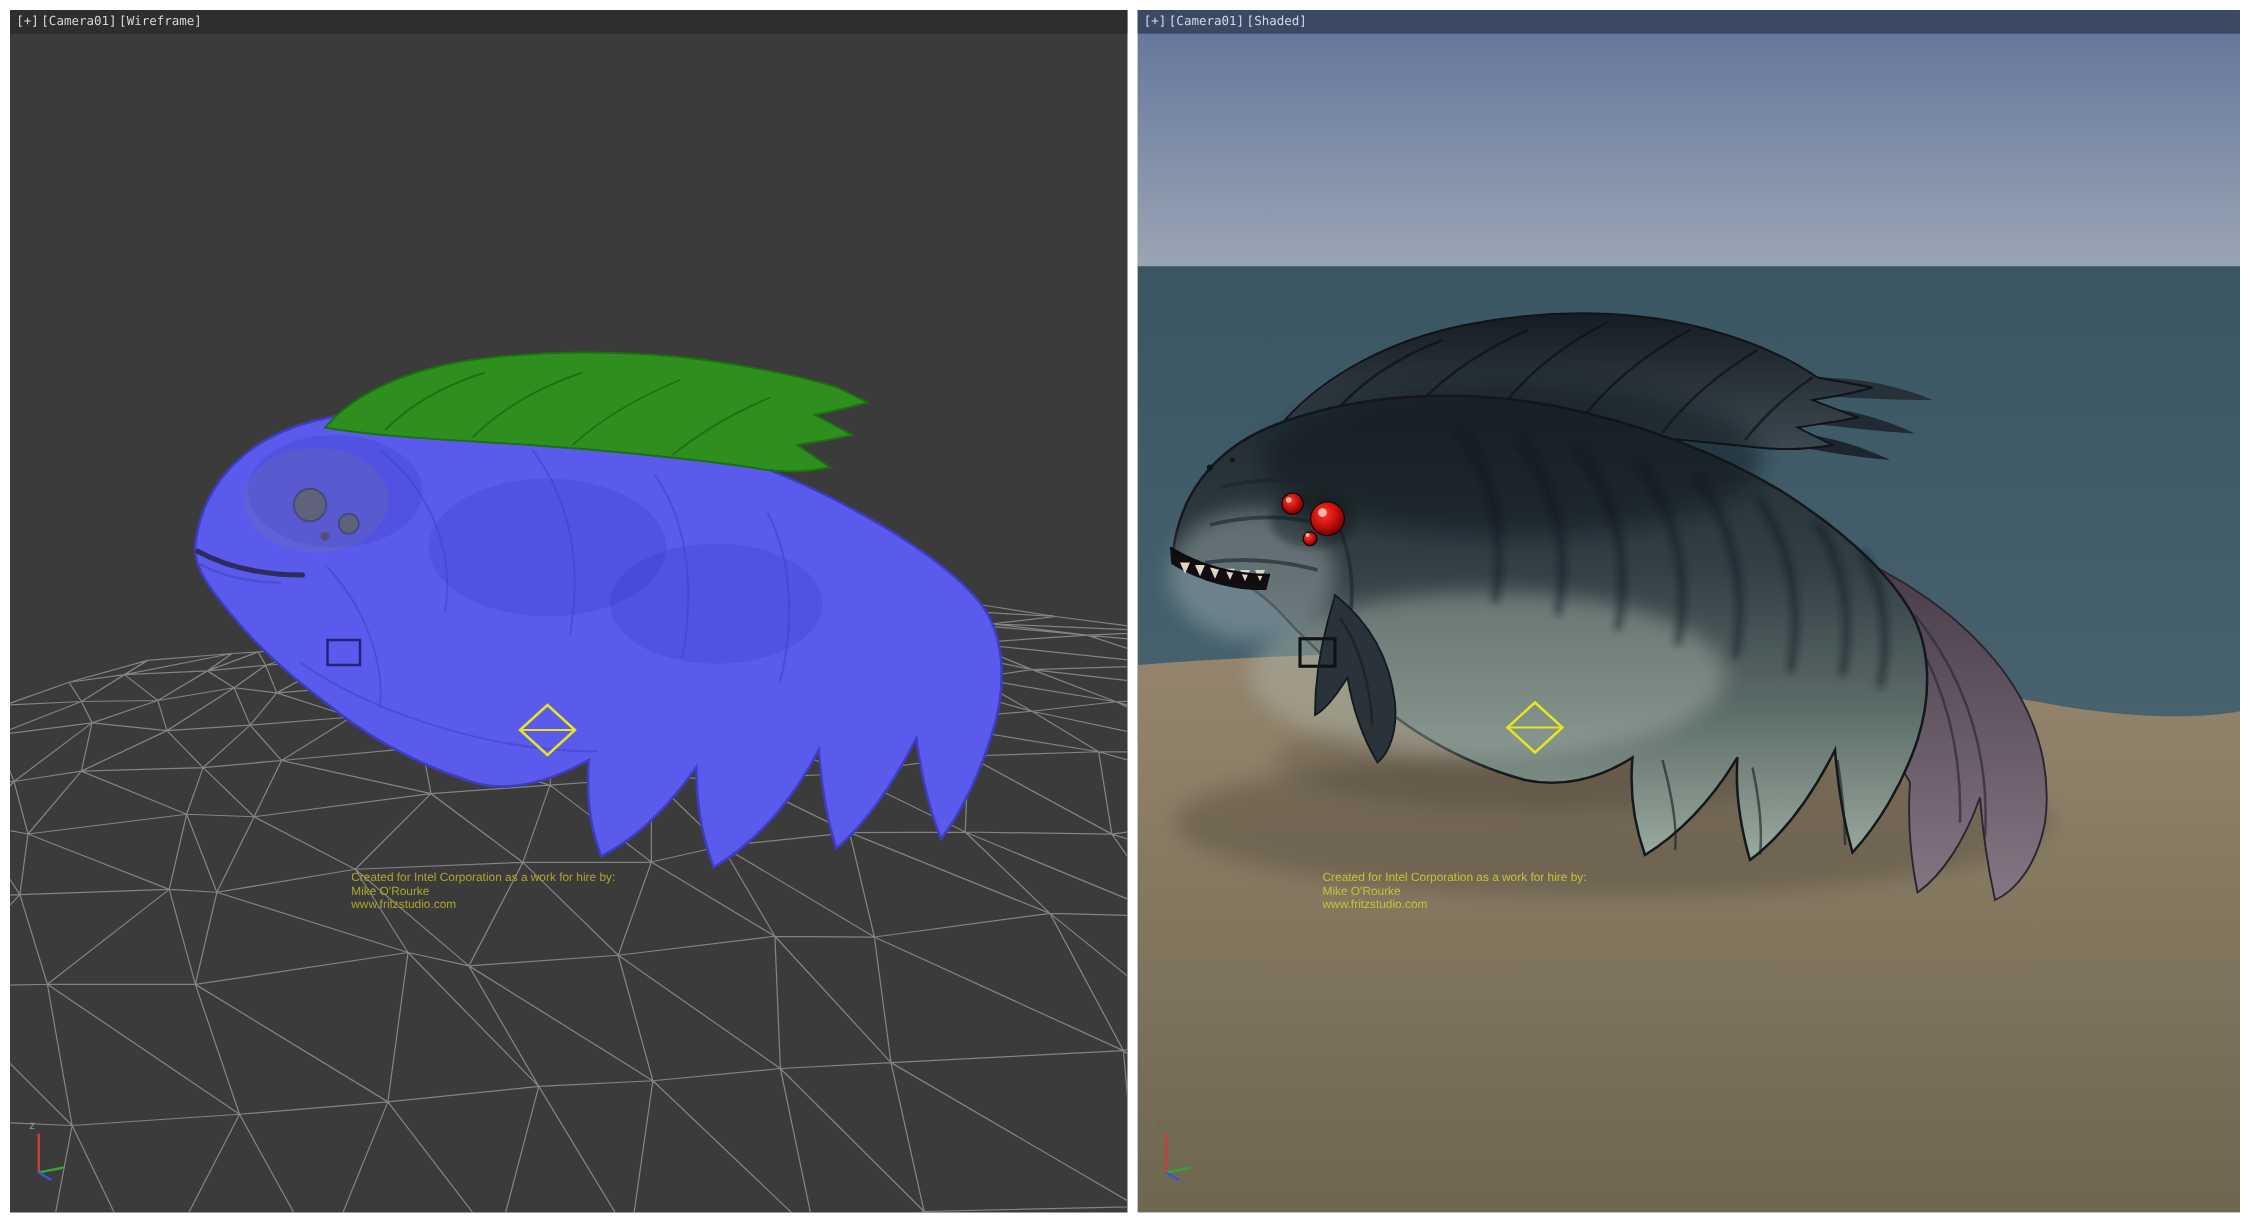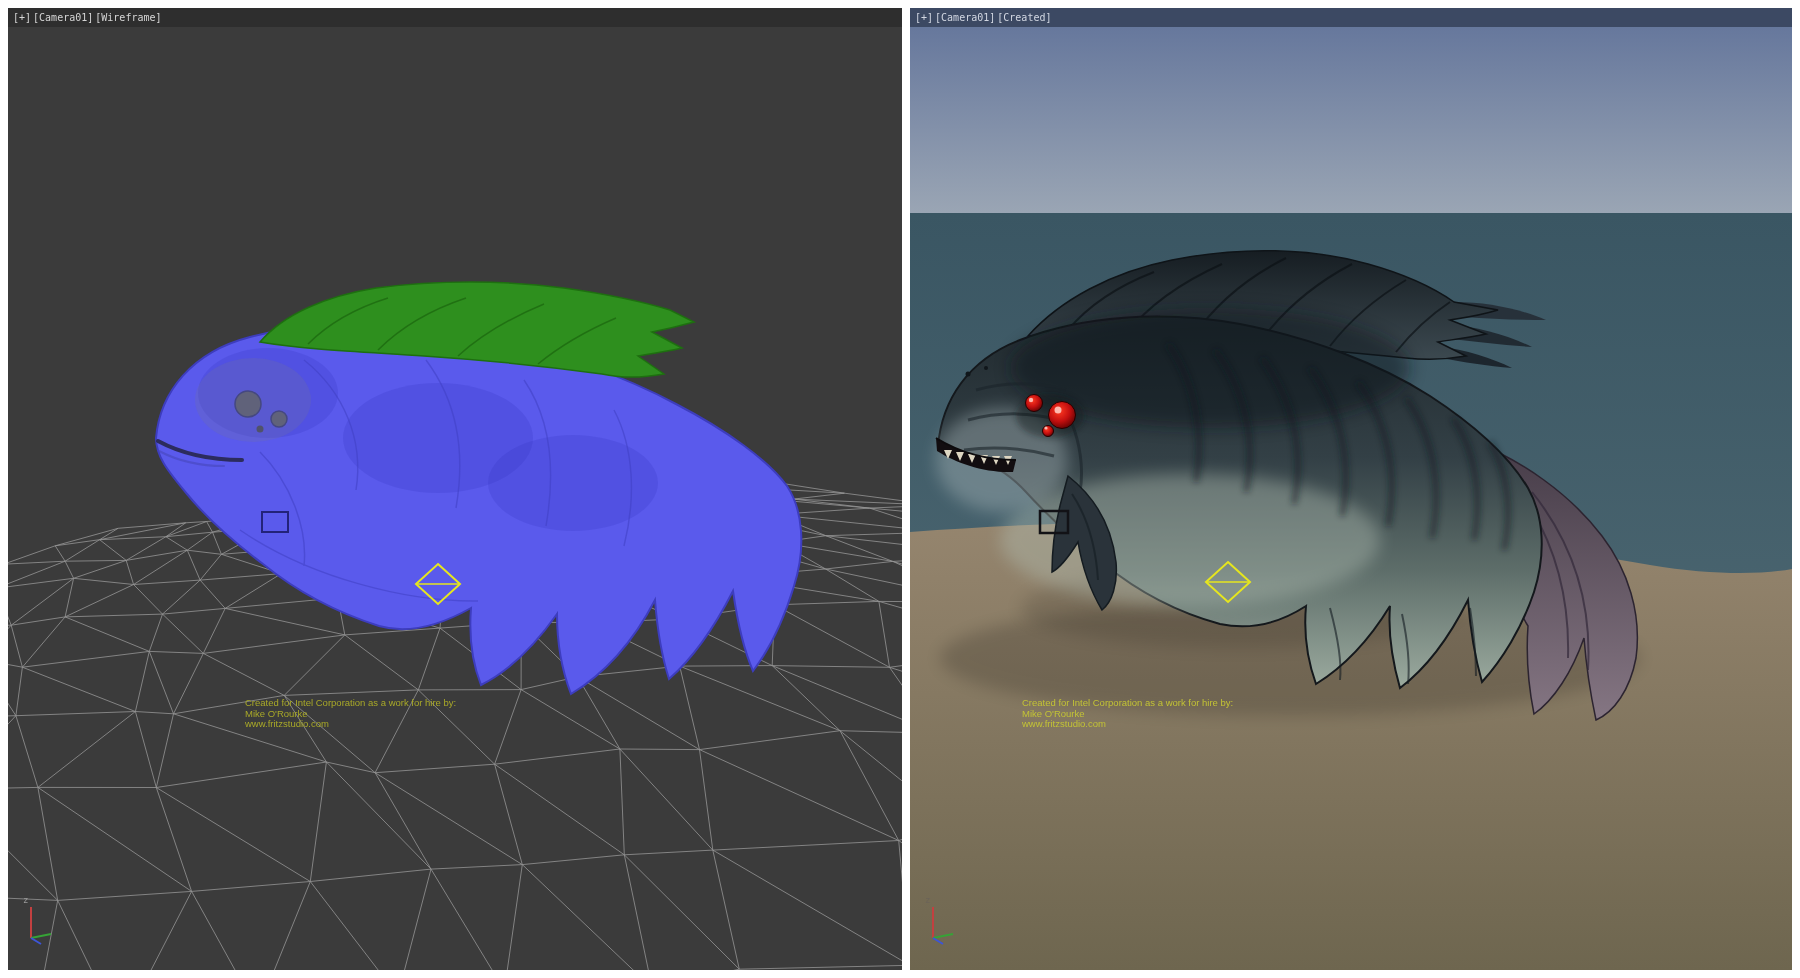--- a/index.html
+++ b/index.html
@@ -5,21 +5,21 @@
   html,body{margin:0;padding:0;background:#ffffff;}
   .stage{width:1800px;height:978px;box-sizing:border-box;padding:8px;display:flex;gap:8px;background:#ffffff;position:relative;font-family:"Liberation Sans",sans-serif;}
   .viewport{position:relative;height:962px;overflow:hidden;}
   .vp-left{width:894px;background:#3b3b3b;}
   .vp-right{width:882px;background:#9aa6b5;}
   .vp-label-bar{position:absolute;top:0;left:0;right:0;height:19px;z-index:6;display:flex;align-items:center;padding-left:5px;gap:2px;font-family:"DejaVu Sans Mono",monospace;font-size:10px;}
   .vp-left .vp-label-bar{background:#2e2e2e;color:#d6d6d6;}
   .vp-right .vp-label-bar{background:#3c4963;color:#d2d7e2;}
   .vp-label-bar span{cursor:default;}
   svg.scene{position:absolute;left:0;top:0;display:block;}
-  .watermark{position:absolute;z-index:5;font-size:9.5px;line-height:10.5px;font-family:"Liberation Sans",sans-serif;white-space:nowrap;}
+  .watermark{position:absolute;z-index:5;font-size:9.5px;line-height:10.5px;font-family:"Liberation Sans",sans-serif;white-space:nowrap;margin-left:36px;}
   .vp-left .watermark{left:237px;top:690px;color:#a9a928;}
   .vp-right .watermark{left:112px;top:690px;color:#c3c335;}
   .axis-gizmo{position:absolute;left:12px;bottom:24px;z-index:5;}
 </style>
 </head>
 <body>
 
 <div class="stage">
 
   <div class="viewport vp-left">
@@ -92,21 +92,21 @@
       <line x1="11" y1="46" x2="11" y2="15" stroke="#c24040" stroke-width="2"></line>
       <line x1="11" y1="46" x2="31" y2="42" stroke="#36a336" stroke-width="2"></line>
       <line x1="11" y1="46" x2="21" y2="52" stroke="#3c55d8" stroke-width="2"></line>
     </svg>
   </div>
 
   <div class="viewport vp-right">
     <div class="vp-label-bar">
       <span>[+]</span>
       <span>[Camera01]</span>
-      <span>[Created]</span>
+      <span>[Shaded]</span>
     </div>
 
     <svg class="scene" width="882" height="962" viewBox="0 0 882 962">
       <defs>
         <linearGradient id="skyGrad" x1="0" y1="0" x2="0" y2="1">
           <stop offset="0%" stop-color="#61739a"></stop>
             <stop offset="100%" stop-color="#9ca7b5"></stop>
         </linearGradient>
         <linearGradient id="seaGrad" x1="0" y1="0" x2="0" y2="1">
           <stop offset="0%" stop-color="#3a5663"></stop>

